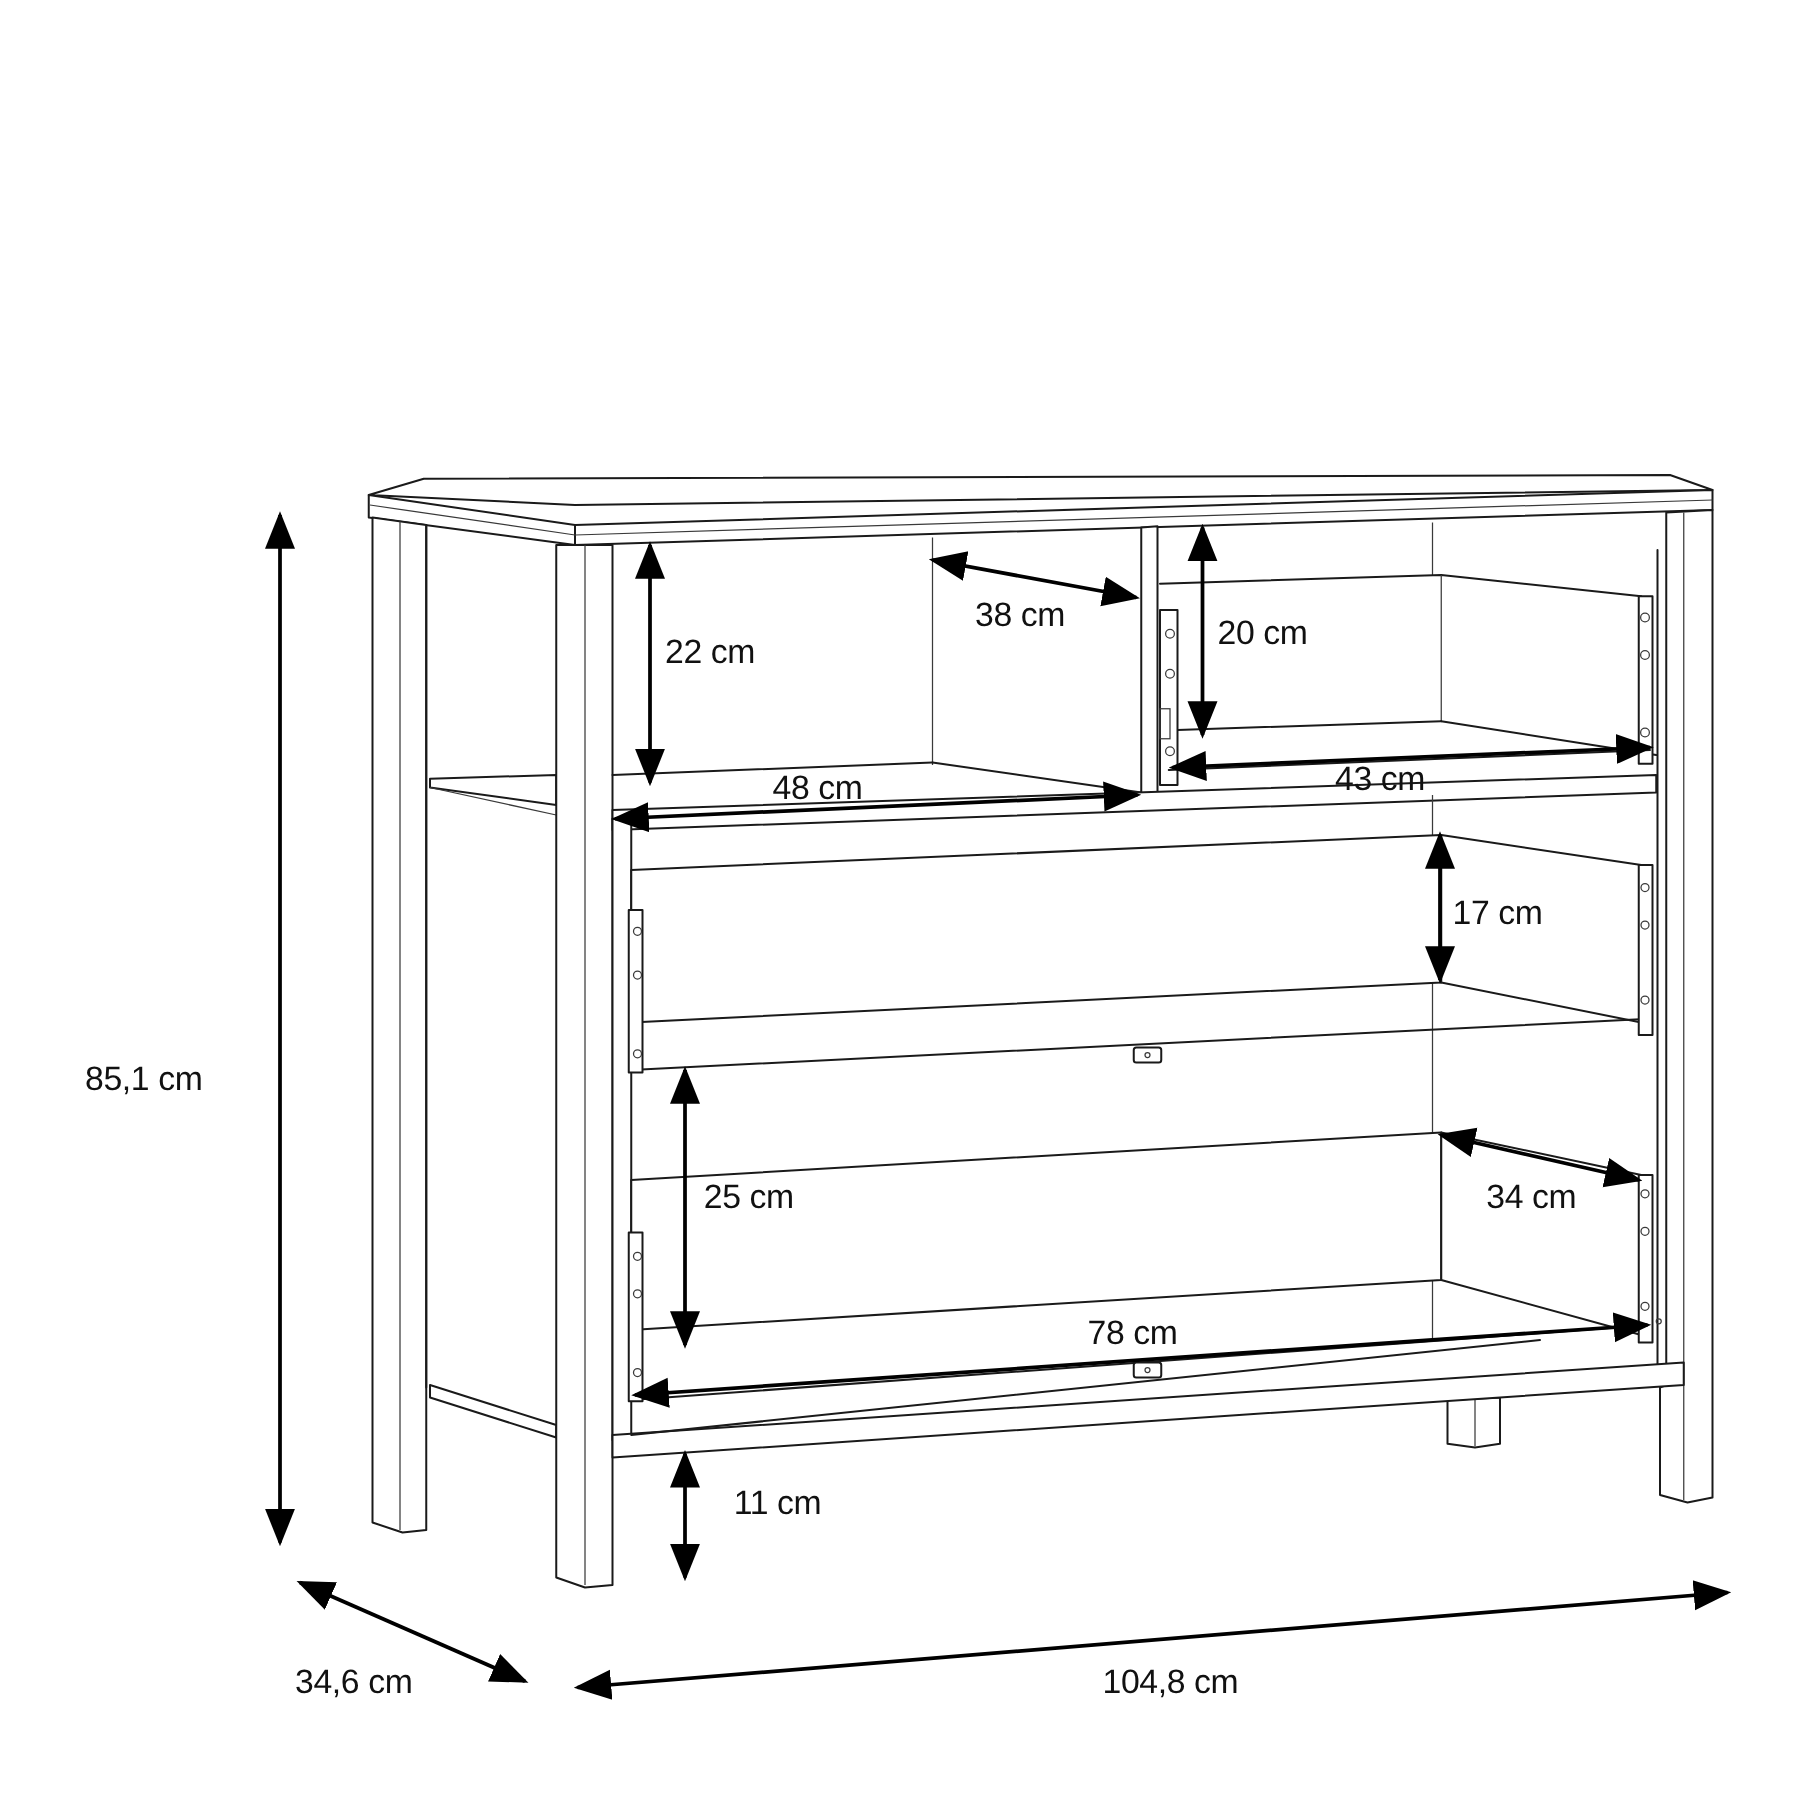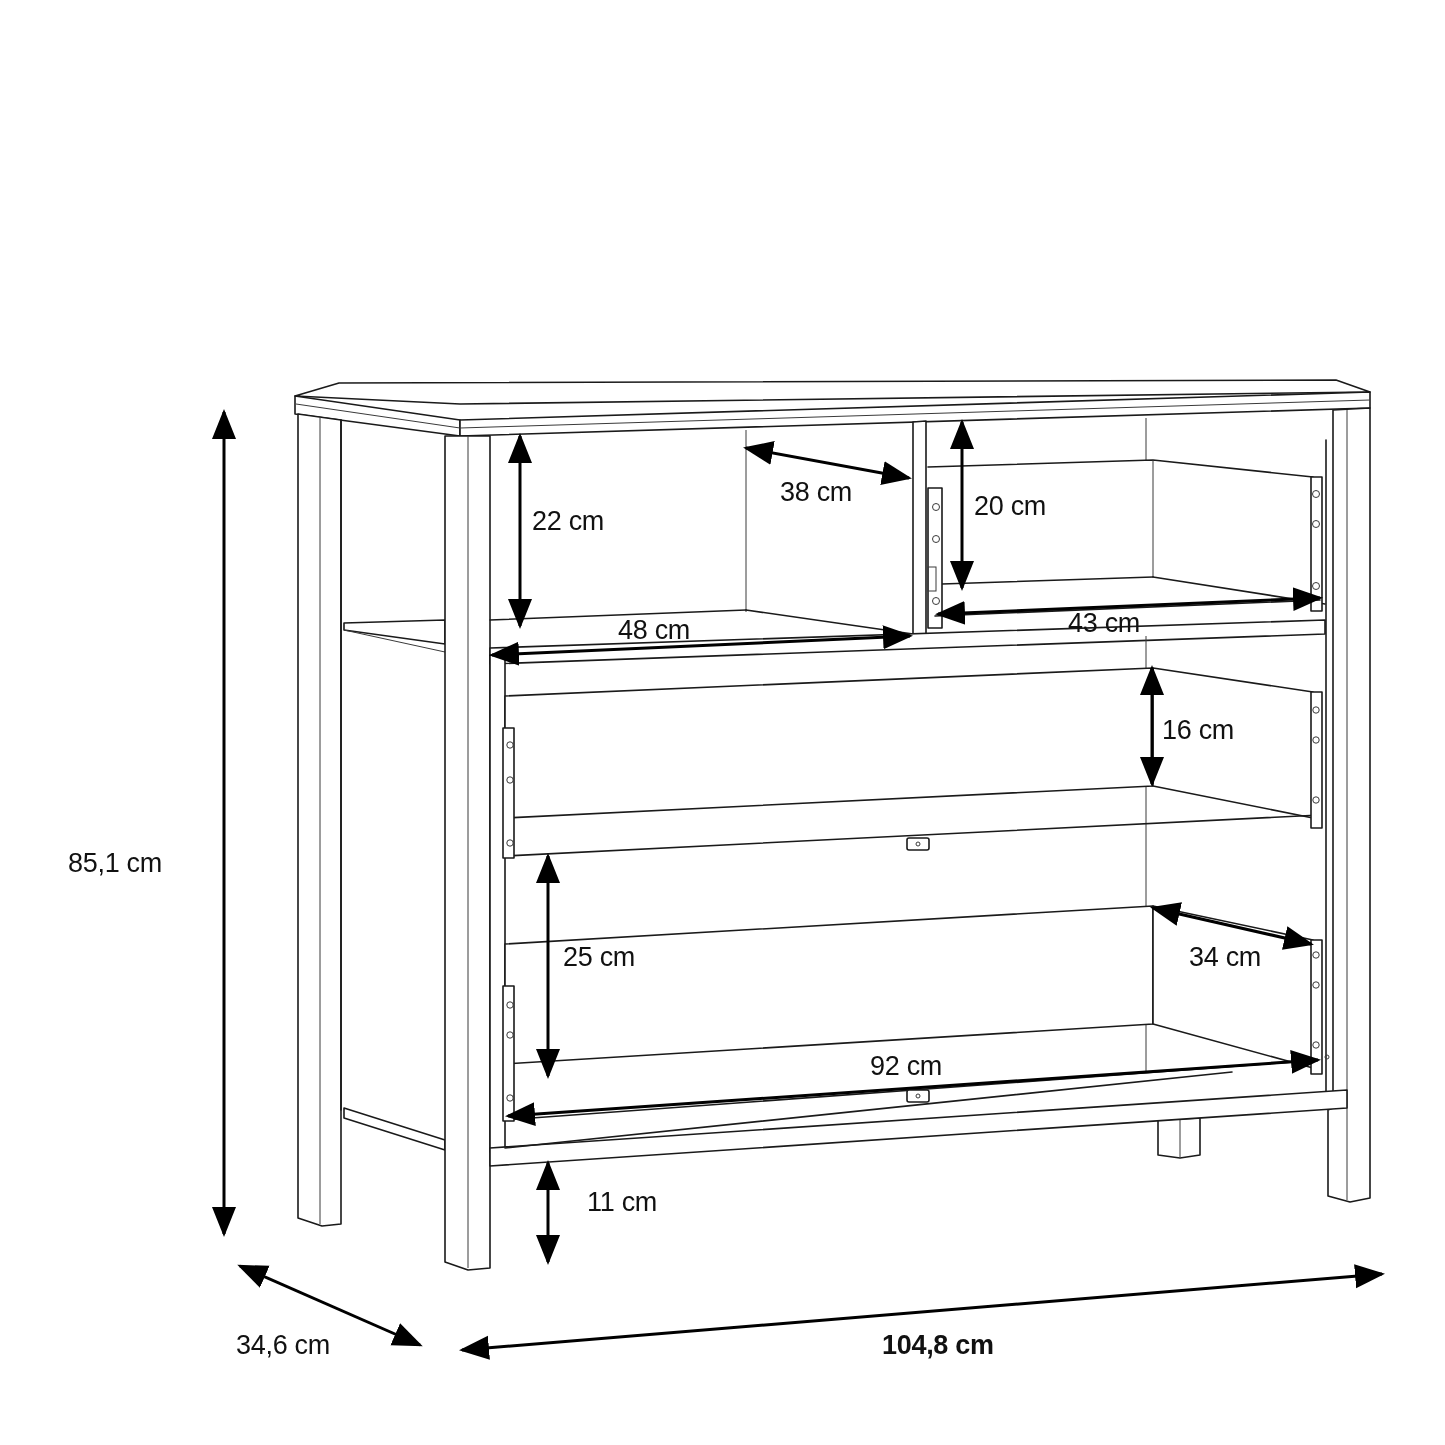--- a/index.html
+++ b/index.html
@@ -152,28 +152,28 @@
     <line class="dim" x1="548" y1="856" x2="548" y2="1076" stroke-width="2.6" style="marker-start:url(#arrL);marker-end:url(#arrL)"></line>
     <line class="dim" x1="1153" y1="908" x2="1311" y2="944" stroke-width="2.6" style="marker-start:url(#arrL);marker-end:url(#arrL)"></line>
     <line class="dim" x1="508" y1="1116" x2="1318" y2="1060" stroke-width="2.6" style="marker-start:url(#arrL);marker-end:url(#arrL)"></line>
 
     <line class="dim" x1="548" y1="1163" x2="548" y2="1262" stroke-width="2.6" style="marker-start:url(#arrL);marker-end:url(#arrL)"></line>
   </g>
 </svg>
 
 <div class="label" style="left:68px;top:850px;">85,1 cm</div>
 <div class="label" style="left:236px;top:1332px;">34,6 cm</div>
-<div class="label" style="left:882px;top:1332px;font-weight:bold;">104,8 cm</div>
+<div class="label" style="left:882px;top:1332px;">104,8 cm</div>
 
 <div class="label" style="left:532px;top:508px;">22 cm</div>
 <div class="label" style="left:780px;top:479px;">38 cm</div>
 <div class="label" style="left:618px;top:617px;">48 cm</div>
 
 <div class="label" style="left:974px;top:493px;">20 cm</div>
 <div class="label" style="left:1068px;top:578px;margin-top:32px;">43 cm</div>
 
-<div class="label" style="left:1162px;top:717px;">16 cm</div>
+<div class="label" style="left:1162px;top:717px;">17 cm</div>
 
 <div class="label" style="left:563px;top:944px;">25 cm</div>
 <div class="label" style="left:1189px;top:944px;">34 cm</div>
-<div class="label" style="left:870px;top:1053px;">92 cm</div>
+<div class="label" style="left:870px;top:1053px;">78 cm</div>
 
 <div class="label" style="left:587px;top:1189px;">11 cm</div>
 
 </body></html>

